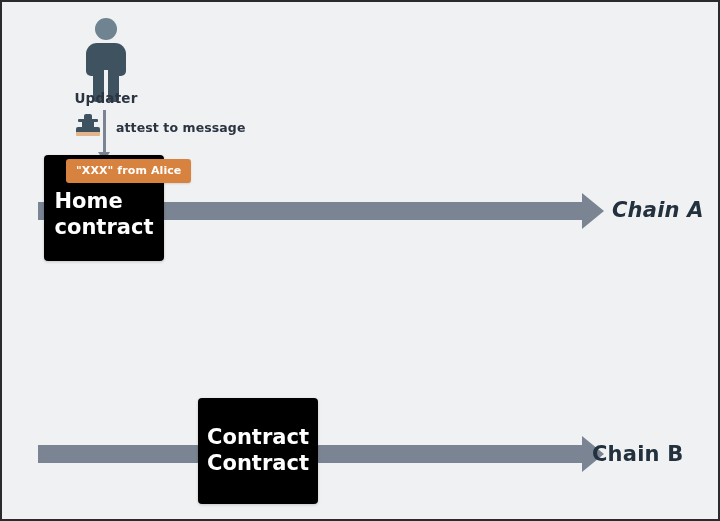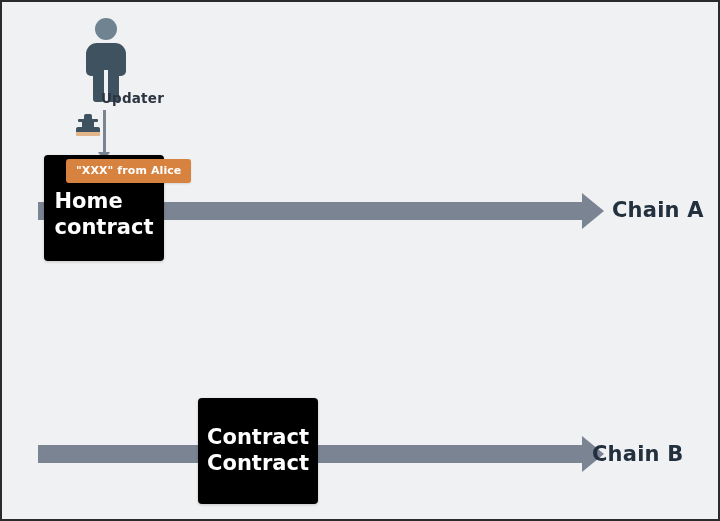--- a/index.html
+++ b/index.html
@@ -73,21 +73,21 @@
     width: 4px;
     height: 34px;
     background: #eff1f3;
   }
 
   .actor-label {
     position: absolute;
     left: 46px;
     top: 88px;
     width: 116px;
-    text-align: right;
+    text-align: center;
     font-size: 13.5px;
     font-weight: bold;
     color: #2b3440;
     letter-spacing: 0.2px;
   }
 
   
   .stamp {
     position: absolute;
     left: 72px;
@@ -202,21 +202,21 @@
   #chain-b-arrow .chain-head  { left: 544px; }
 
   .chain-label {
     position: absolute;
     font-size: 21px;
     font-weight: bold;
     color: #23303e;
     letter-spacing: 0.2px;
     white-space: nowrap;
   }
-  #chain-a-label { left: 610px; top: 196px; }
+  #chain-a-label { left: 610px; top: 196px; font-style: italic; }
   #chain-b-label { left: 590px; top: 440px; }
 
   
   .contract-box {
     position: absolute;
     background: #000000;
     border-radius: 4px;
     box-shadow: 0 1px 3px rgba(0,0,0,0.18);
     display: flex;
     align-items: center;
@@ -280,20 +280,21 @@
   <div class="stamp">
     <div class="stamp-knob"></div>
     <div class="stamp-bar"></div>
     <div class="stamp-body"></div>
     <div class="stamp-foot"></div>
     <div class="stamp-base"></div>
   </div>
 
   <div class="vline"></div>
   <div class="vhead"></div>
+  <div class="attest-label">attest to message</div>
 
   <div class="chain-arrow" id="chain-a-arrow">
     <div class="chain-shaft"></div>
     <div class="chain-head"></div>
   </div>
   <div class="chain-label" id="chain-a-label">Chain A</div>
 
   <div class="contract-box" id="home-contract-box">
     <div class="contract-text">
       <div>Home</div>

